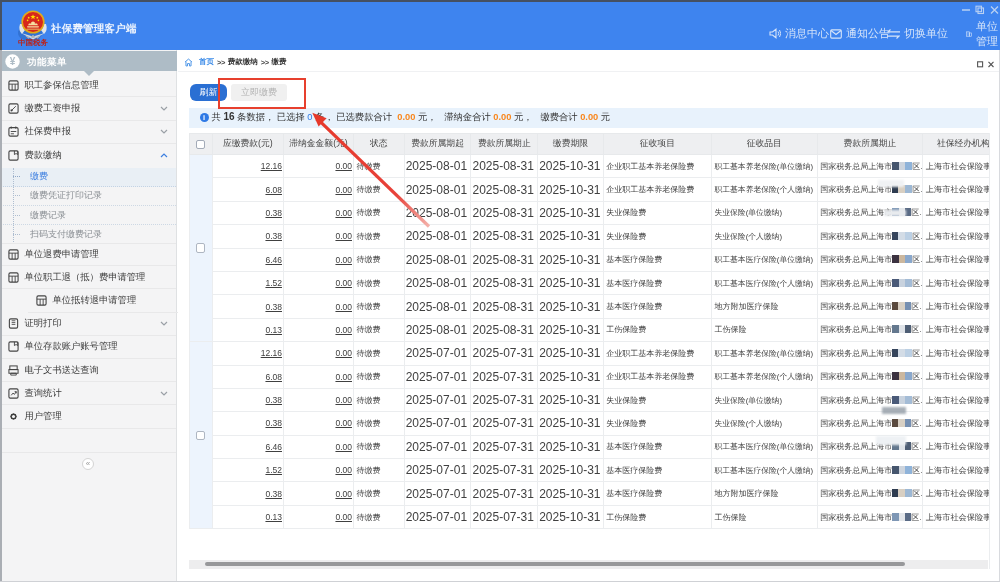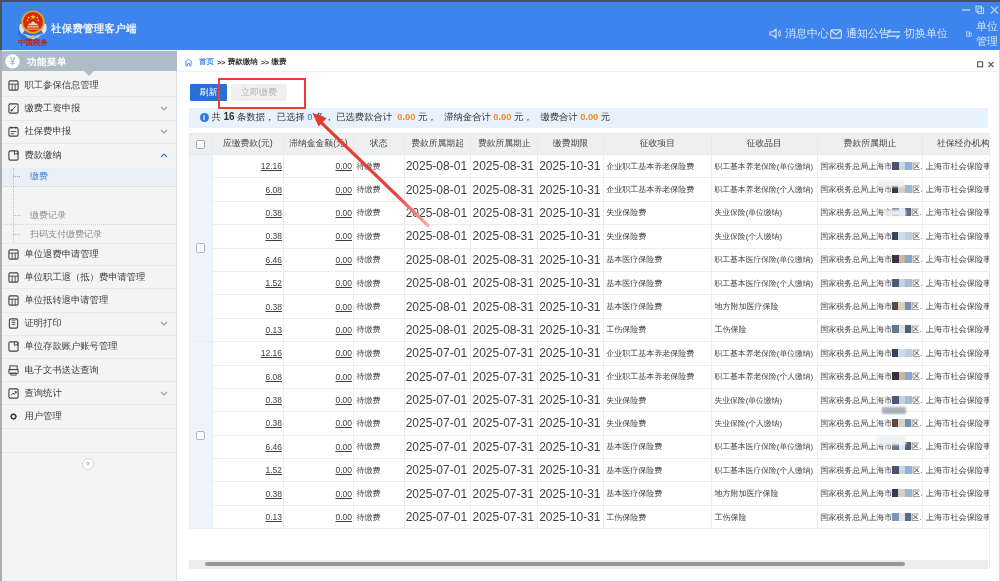--- a/index.html
+++ b/index.html
@@ -23,21 +23,21 @@
 .smi { position:absolute; left:0; width:176px; height:19.2px; display:flex; align-items:center; font-size:9px; color:#8a8f94; border-bottom:1px dotted #cdd8e4; }
 .smi .dash { margin-left:13px; width:7px; border-top:1px dotted #aebdd0; }
 .smi .lb { margin-left:10px; }
 #collapse { position:absolute; left:82px; top:408px; width:12px; height:12px; border-radius:50%; background:#fff; border:1px solid #d4d4d4; color:#9a9a9a; font-size:8px; line-height:10px; text-align:center; }
 
 
 #content { position:absolute; left:178px; top:50px; width:822px; height:532px; background:#fff; }
 #crumb { position:absolute; left:6px; top:4px; height:16px; display:flex; align-items:center; font-size:7.5px; color:#333; gap:3px; font-weight:bold; }
 #crumb .gg { font-size:7.5px; color:#444; letter-spacing:-0.5px; }
 #paneictl { position:absolute; right:6px; top:9.5px; color:#666; font-size:9px; }
-.btn1 { position:absolute; left:12px; top:34px; width:37px; height:16.5px; background:#2a6fd3; border-radius:1px; color:#fff; font-size:9px; text-align:center; line-height:16.5px; }
+.btn1 { position:absolute; left:12px; top:34px; width:37px; height:16.5px; background:#2a6fd3; border-radius:6px; color:#fff; font-size:9px; text-align:center; line-height:16.5px; }
 .btn2 { position:absolute; left:53px; top:34px; width:56px; height:17px; background:#f0f0f0; border-radius:3px; color:#b3b3b3; font-size:9px; text-align:center; line-height:17px; }
 #infobar { position:absolute; left:10.5px; top:57.5px; width:799px; height:20.5px; background:#e8f2fc; display:flex; align-items:center; font-size:9.3px; color:#333; }
 #infobar b { font-size:10px; }
 .oj { color:#f9871d; font-weight:bold; }
 .bl { color:#2f7ae5; }
 
 
 #tblwrap { position:absolute; left:10.5px; top:83px; width:800px; height:396px; overflow:hidden; }
 table { border-collapse:collapse; table-layout:fixed; width:814px; }
 th { height:21px; background:#eeeff1; font-weight:normal; color:#454545; font-size:8.8px; border:1px solid #e7e9eb; padding:0; }
@@ -161,20 +161,24 @@
       <span class="lb">费款缴纳</span>
       <svg class="chev" width="8" height="5" viewBox="0 0 8 5">
         <path d="M1 4 L4 1 L7 4" fill="none" stroke="#3d7fe0" stroke-width="1.2"></path>
       </svg>
     </div>
 
   <div class="smi" style="top:117.6px; background:#e9eff5; color:#3d7fe0; border-bottom:1px dotted #c4d3e4;">
       <span class="dash" style="border-color:#8fa8c8"></span>
       <span class="lb">缴费</span>
     </div>
+  <div class="smi" style="top:136.8px;">
+      <span class="dash"></span>
+      <span class="lb">缴费凭证打印记录</span>
+    </div>
   <div class="smi" style="top:156px;">
       <span class="dash"></span>
       <span class="lb">缴费记录</span>
     </div>
   <div class="smi" style="top:175.2px;">
       <span class="dash"></span>
       <span class="lb">扫码支付缴费记录</span>
     </div>
   <div style="position:absolute;left:13px;top:117.6px;height:76.8px;border-left:1px dotted #aebdd0;"></div>
 
@@ -185,21 +189,21 @@
       </svg>
       <span class="lb">单位退费申请管理</span>
     </div>
   <div class="mi" style="top:216.2px; height:23.2px;">
       <svg class="ic" viewBox="0 0 12 12">
         <rect x="1" y="1" width="10" height="10" rx="1.5" fill="none" stroke="#444" stroke-width="1.2"></rect>
         <path d="M1 4.5 H11 M4.5 4.5 V11 M7.8 4.5 V11" stroke="#444" stroke-width="1"></path>
       </svg>
       <span class="lb">单位职工退（抵）费申请管理</span>
     </div>
-  <div class="mi" style="top:239.4px; height:23.2px;">
+  <div class="mi" style="top:239.4px; height:23.2px;margin-left:28px;">
       <svg class="ic" viewBox="0 0 12 12">
         <rect x="1" y="1" width="10" height="10" rx="1.5" fill="none" stroke="#444" stroke-width="1.2"></rect>
         <path d="M1 4.5 H11 M4.5 4.5 V11 M7.8 4.5 V11" stroke="#444" stroke-width="1"></path>
       </svg>
       <span class="lb">单位抵转退申请管理</span>
     </div>
   <div class="mi" style="top:262.6px; height:23.2px;">
       <svg class="ic" viewBox="0 0 12 12">
         <rect x="1.5" y="1" width="9" height="10" rx="1.5" fill="none" stroke="#444" stroke-width="1.2"></rect>
         <path d="M4 3 H8 M4 5 H8 M4 7 H8" stroke="#444" stroke-width="0.9"></path>

